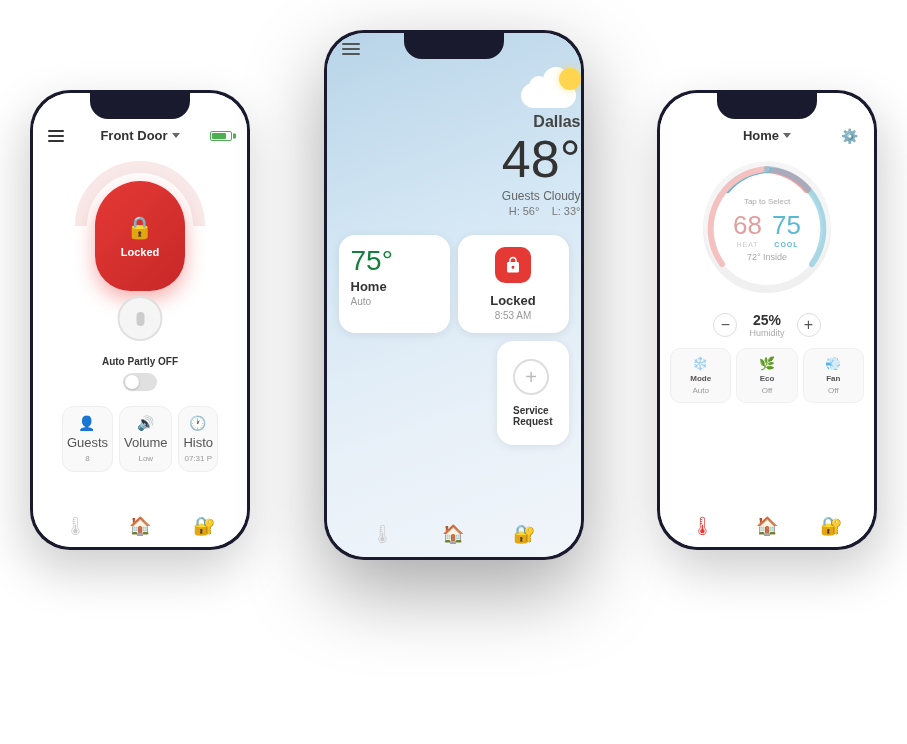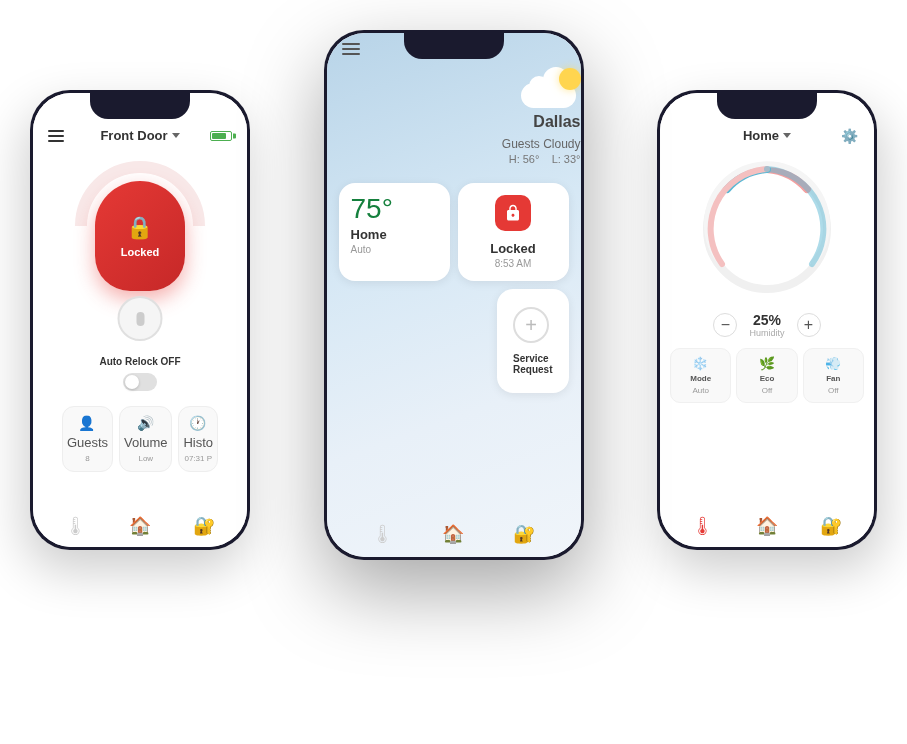--- a/index.html
+++ b/index.html
@@ -760,21 +760,21 @@
       <div class="lock-visual">
         <div class="lock-arc"></div>
         <div class="lock-button">
           <div class="lock-icon-svg">🔒</div>
           <div class="lock-label">Locked</div>
         </div>
         <div class="lock-knob"></div>
       </div>
 
       <div class="auto-relock">
-        <span>Auto Relock</span>
+        <span>Auto Partly</span>
         <span>OFF</span>
       </div>
       <div class="toggle-container"></div>
 
       <div class="lock-bottom-tiles">
         <div class="lock-tile">
           <span class="tile-icon">👤</span>
           <span class="tile-label">Guests</span>
           <span class="tile-value">8</span>
         </div>
@@ -811,20 +811,21 @@
       </div>
 
       <div class="cloud-icon">
         <div class="cloud-bump2"></div>
         <div class="cloud-bump1"></div>
         <div class="cloud-body"></div>
         <div class="sun-circle"></div>
       </div>
 
       <div class="weather-city">Dallas</div>
+      <div class="weather-temp">48°</div>
       <div class="weather-desc">Guests Cloudy</div>
       <div class="weather-range">
         <span>H: 56°</span>
         &nbsp;&nbsp;
         <span>L: 33°</span>
       </div>
 
       <div class="home-cards">
         <div class="home-card">
           <div class="home-card-temp">75°</div>
@@ -881,20 +882,34 @@
           <path d="M 75 15 A 60 60 0 0 1 115 35" fill="none" stroke="#f4a0a0" stroke-width="8" stroke-linecap="round"></path>
 
           <path d="M 75 15 A 60 60 0 0 0 35 35" fill="none" stroke="#5bb8d4" stroke-width="8" stroke-linecap="round"></path>
 
           <path d="M 30 110 A 60 60 0 1 1 120 110" fill="none" stroke="#f5f5f5" stroke-width="6"></path>
 
           <path d="M 30 110 A 60 60 0 0 1 75 15" fill="none" stroke="#f4c0c0" stroke-width="6" stroke-linecap="round"></path>
 
           <path d="M 75 15 A 60 60 0 0 1 120 110" fill="none" stroke="#5bb8d4" stroke-width="6" stroke-linecap="round" opacity="0.5"></path>
         </svg>
+        <div class="thermo-values">
+          <div class="thermo-tap">Tap to Select</div>
+          <div class="thermo-numbers">
+            <div class="thermo-heat">
+              <div class="temp-num">68</div>
+              <div class="temp-lbl">HEAT</div>
+            </div>
+            <div class="thermo-cool">
+              <div class="temp-num">75</div>
+              <div class="temp-lbl">COOL</div>
+            </div>
+          </div>
+          <div class="thermo-inside">72° Inside</div>
+        </div>
       </div>
 
       <div class="humidity-row">
         <div class="hum-btn">−</div>
         <div class="hum-value">
           <div class="hum-pct">25%</div>
           <div class="hum-label">Humidity</div>
         </div>
         <div class="hum-btn">+</div>
       </div>

